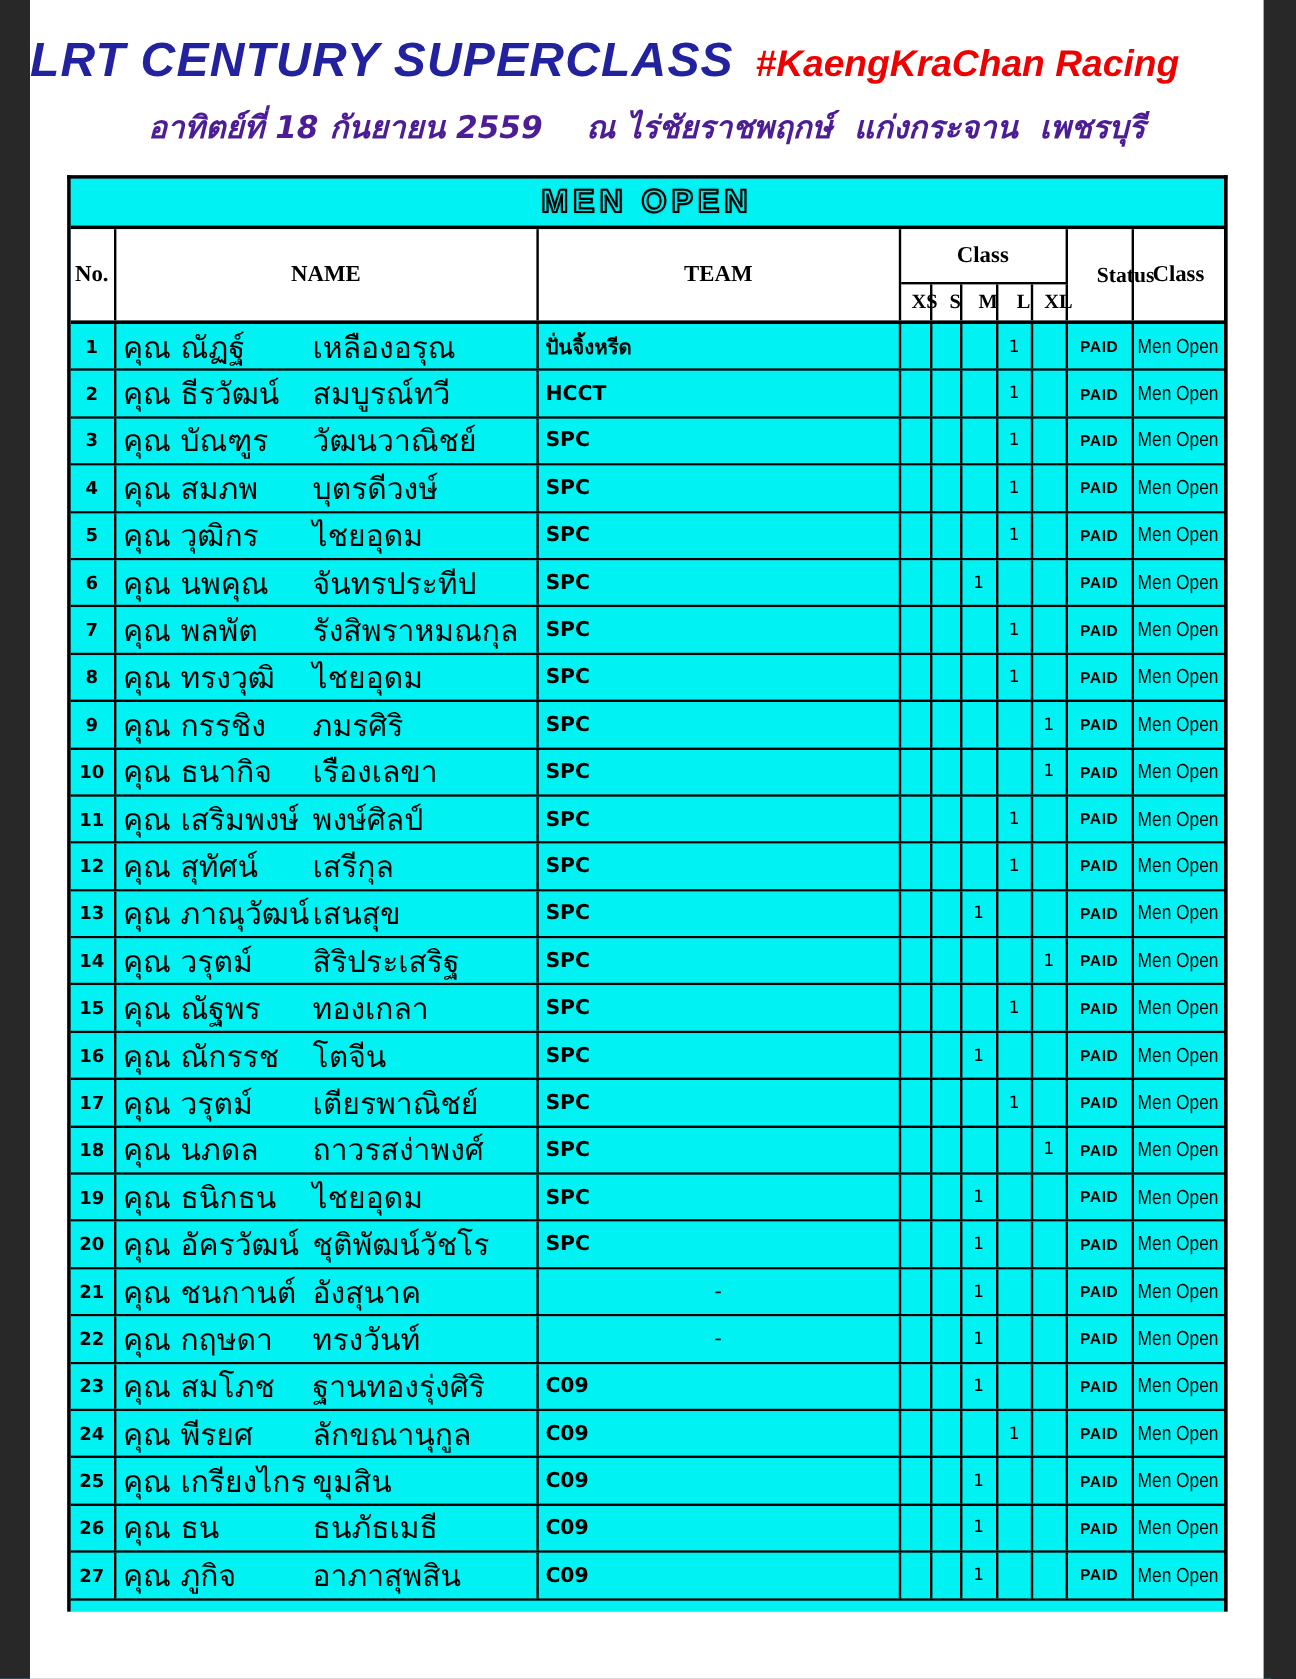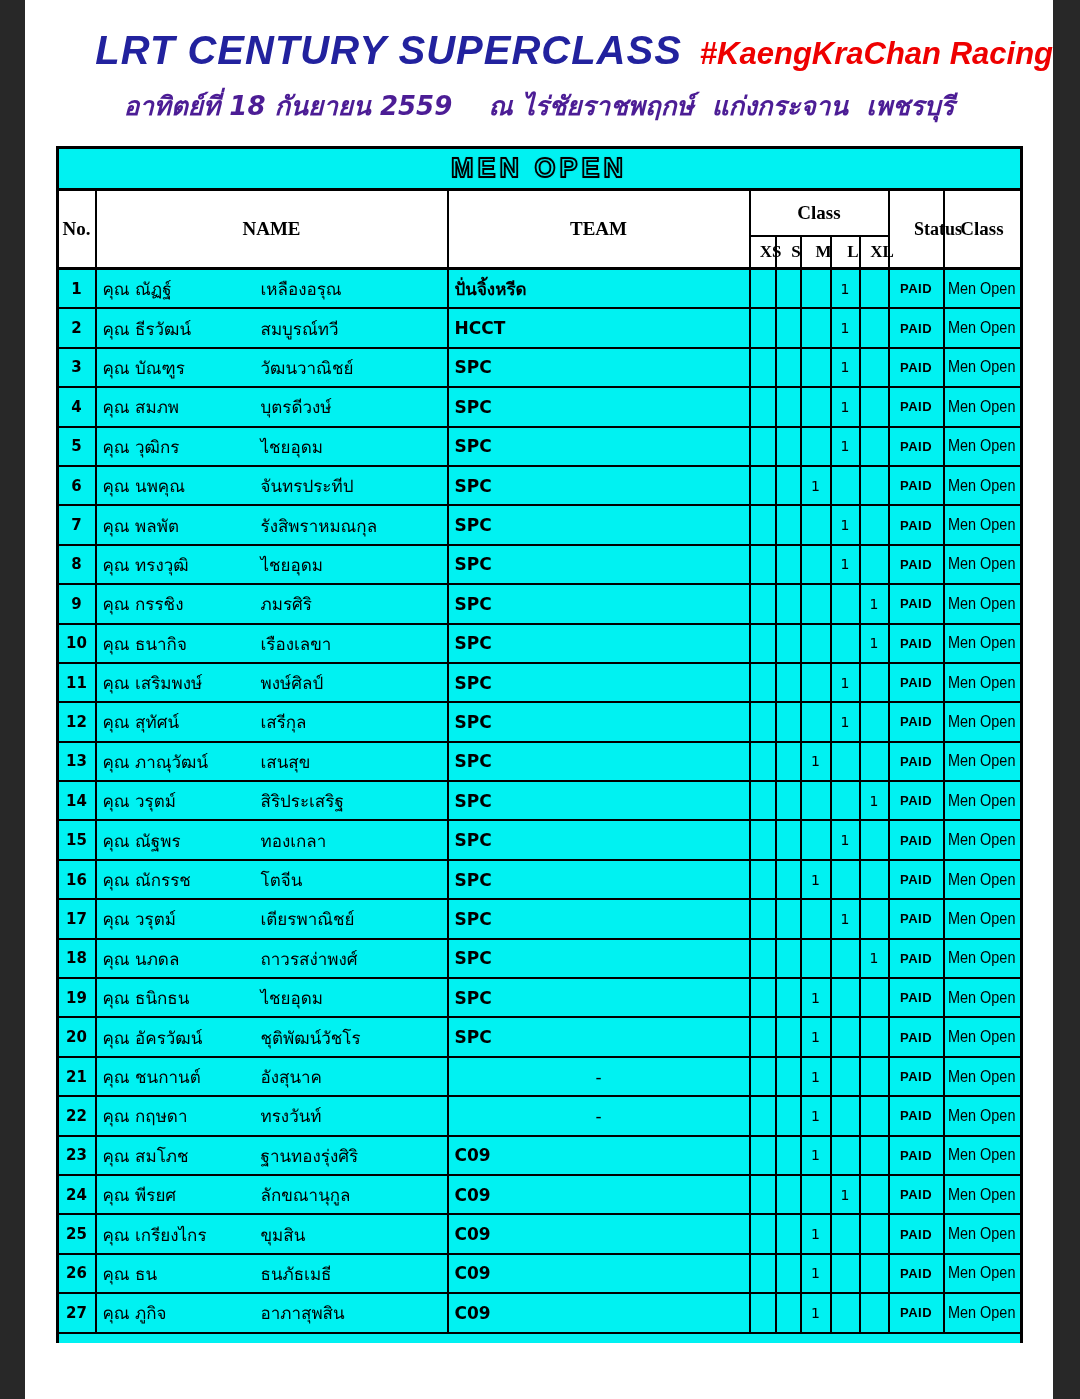--- a/index.html
+++ b/index.html
@@ -4,21 +4,21 @@
 <style>
   * { margin:0; padding:0; box-sizing:border-box; }
   html,body { width:1080px; height:1399px; overflow:hidden; }
   body { background:#282828; font-family:"DejaVu Sans", sans-serif; }
 
   .page {
     position:absolute; left:25px; top:0; width:1028px; height:1399px;
     background:#ffffff; padding-top:28px; overflow:hidden;
   }
 
-  .title-line { text-align:right; white-space:nowrap;
+  .title-line { text-align:left; white-space:nowrap;
     font-family:"Liberation Sans", sans-serif; font-style:italic; font-weight:bold; }
   .title-main { color:#22229e; font-size:40px; letter-spacing:1px; }
   .title-tag  { color:#ee0000; font-size:31px; margin-left:18px; }
   .subtitle {
     text-align:center; margin-top:12px; font-size:26px; font-weight:bold; font-style:italic;
     color:#4c1d95; white-space:pre; font-family:"DejaVu Sans", sans-serif;
   }
 
   .race-table {
     width:967px; margin:20px auto 0 auto;
@@ -55,21 +55,21 @@
   .h-sub { font-size:17px;padding-left:16px; }
   .h-status { grid-row:1/3; grid-column:9; font-size:18px;padding-left:44px; }
   .h-class  { grid-row:1/3; grid-column:10; border-right:none; font-size:19px; }
 
   .trow { height:39.4px; border-bottom:2.2px solid #000; background:#00f2f2; }
   .tcell {
     border-right:2px solid #000; display:flex; align-items:center; overflow:hidden;
     color:#000;
   }
   .c-no   { justify-content:center; font-weight:bold; font-size:15px; }
-  .c-name { font-size:17px; padding-left:6px;justify-content:center; }
+  .c-name { font-size:25px; padding-left:6px;justify-content:center; }
   .c-name .fname { width:158px; flex:none; white-space:nowrap; }
   .c-name .lname { flex:1; white-space:nowrap; }
   .c-team { font-size:17px; font-weight:bold; padding-left:6px; white-space:nowrap; }
   .c-team.center { justify-content:center; padding-left:0; font-weight:normal; }
   .c-size { justify-content:center; font-size:14px; }
   .c-status { justify-content:center; font-family:"Liberation Sans", sans-serif;
     font-weight:bold; font-size:13px; letter-spacing:.5px; }
   .c-class { border-right:none; justify-content:center; }
   .c-class span { font-size:17px; transform:scaleX(.85); white-space:nowrap;
     font-family:"Liberation Sans", sans-serif; }

